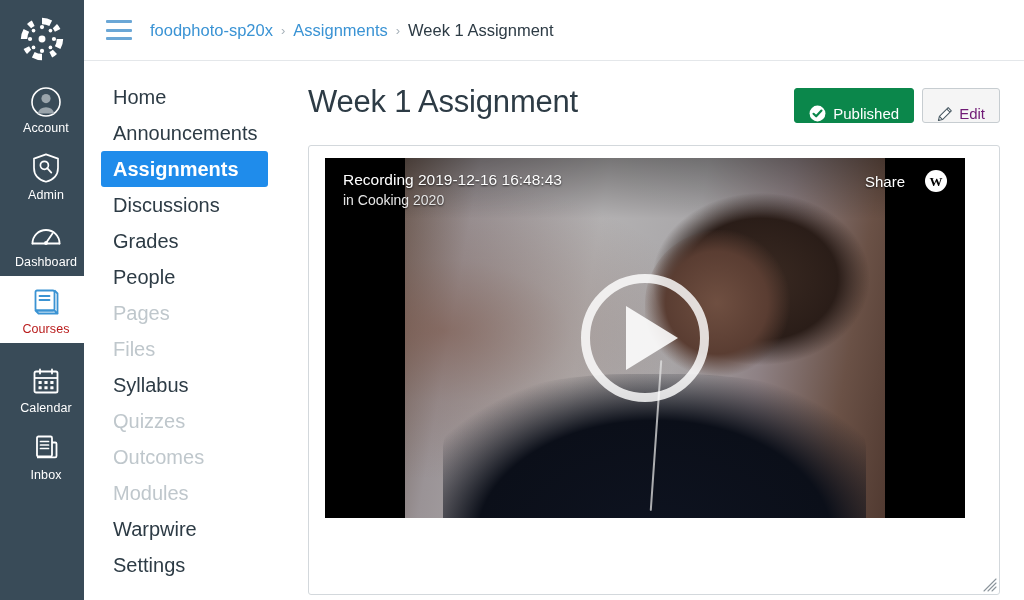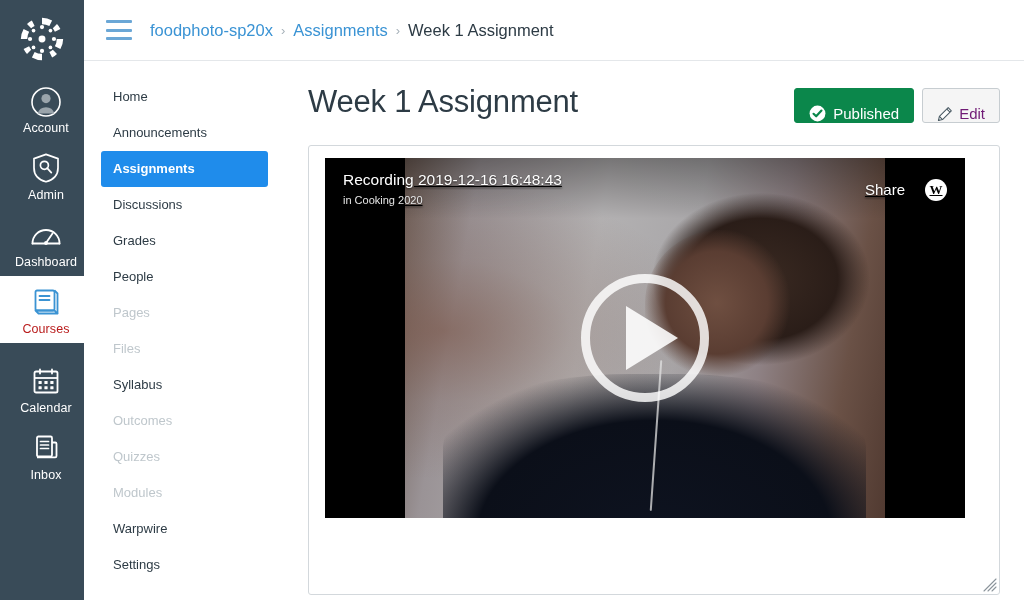--- a/index.html
+++ b/index.html
@@ -82,21 +82,21 @@
   
   .course-nav {
     width: 200px; min-width: 200px;
     padding: 18px 0 0 0;
     background: #fff;
   }
   .cnav-item {
     display: block;
     margin: 0 16px 0 17px;
     padding: 8px 12px;
-    font-size: 13px;
+    font-size: 20px;
     line-height: 20px;
     color: #2d3b45;
     text-decoration: none;
     border-radius: 3px;
     cursor: pointer;
     white-space: nowrap;
   }
   .cnav-item.muted { color: #bfc7cc; }
   .cnav-item.active { background: #1f8ceb; color: #fff; font-weight: bold; }
 
@@ -192,32 +192,31 @@
     width: 2px; height: 42%;
     background: rgba(226,226,226,.75);
     border-radius: 2px;
     transform: rotate(4deg);
     box-shadow: 14px 6px 0 -1px rgba(220,220,220,.55);
   }
 
   .player-bar {
     position: absolute; left: 0; top: 0; right: 0;
     padding: 12px 18px 10px 18px;
-    display: flex; align-items: center; justify-content: space-between;
+    display: flex; align-items: flex-start; justify-content: space-between;
     pointer-events: none;
     background: linear-gradient(180deg, rgba(0,0,0,0.34) 0%, rgba(0,0,0,0.0) 100%);
-    text-decoration: underline;
   }
   .player-titles { text-shadow: 0 1px 2px rgba(0,0,0,.7); }
   .player-title {
     color: #fff; font-size: 15.5px; line-height: 19px;
     font-family: "Liberation Sans", sans-serif;
   }
   .player-sub {
-    color: #e6e6e6; font-size: 11px; line-height: 17px; margin-top: 3px;
+    color: #e6e6e6; font-size: 14px; line-height: 17px; margin-top: 3px;
   }
   .player-right { display: flex; align-items: center; gap: 20px; pointer-events: auto; }
   .share-link {
     color: #fff; font-size: 15px; cursor: pointer; text-shadow: 0 1px 2px rgba(0,0,0,.7);
   }
   .wp-logo {
     width: 22px; height: 22px; border-radius: 50%;
     background: #fff; color: #000;
     display: flex; align-items: center; justify-content: center;
     font-size: 13px; font-weight: bold; line-height: 1;
@@ -376,22 +375,22 @@
       <nav class="course-nav">
         <a class="cnav-item">Home</a>
         <a class="cnav-item">Announcements</a>
         <a class="cnav-item active">Assignments</a>
         <a class="cnav-item">Discussions</a>
         <a class="cnav-item">Grades</a>
         <a class="cnav-item">People</a>
         <a class="cnav-item muted">Pages</a>
         <a class="cnav-item muted">Files</a>
         <a class="cnav-item">Syllabus</a>
+        <a class="cnav-item muted">Quizzes</a>
         <a class="cnav-item muted">Outcomes</a>
-        <a class="cnav-item muted">Quizzes</a>
         <a class="cnav-item muted">Modules</a>
         <a class="cnav-item">Warpwire</a>
         <a class="cnav-item">Settings</a>
       </nav>
 
       <main class="main">
 
         <div class="page-head">
           <h1 class="page-title">Week 1 Assignment</h1>
 

